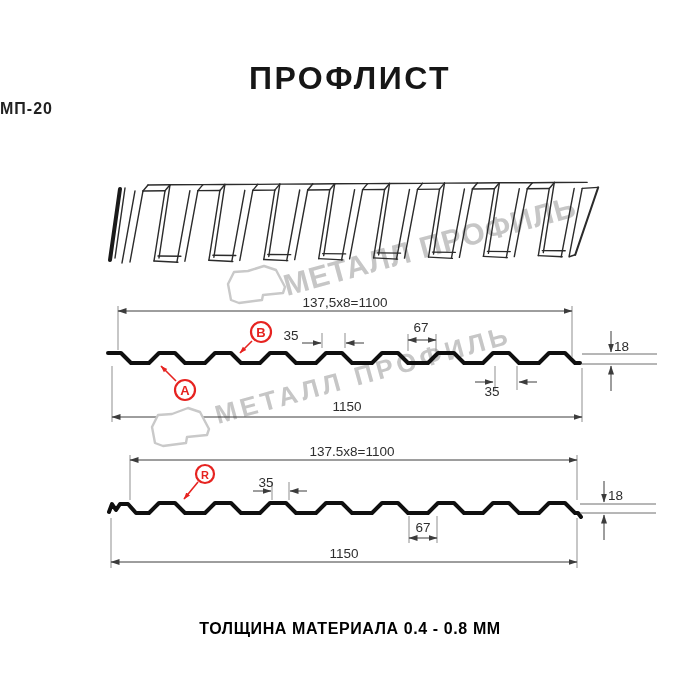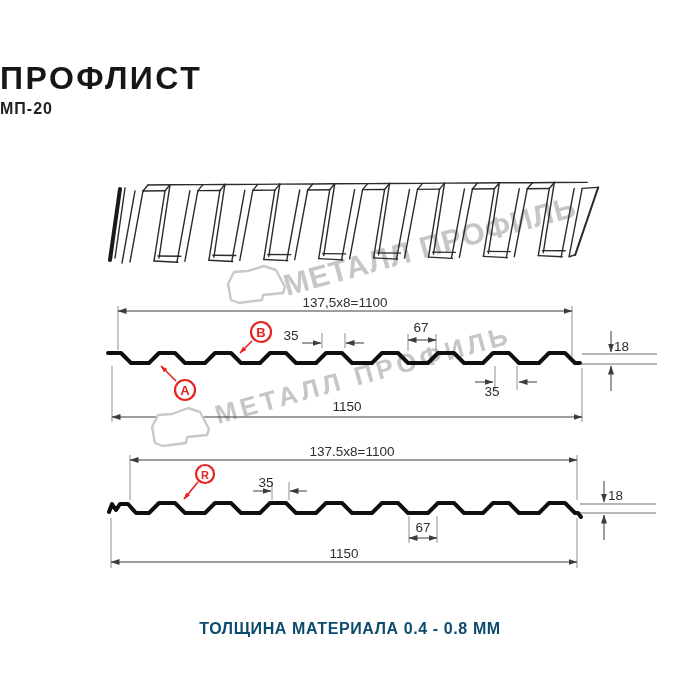--- a/index.html
+++ b/index.html
@@ -1,23 +1,23 @@
 <!DOCTYPE html>
 <html><head>
 <meta charset="utf-8">
 <style>
   html,body{margin:0;padding:0;background:#ffffff;}
   body{width:700px;height:700px;position:relative;font-family:"Liberation Sans",sans-serif;overflow:hidden;}
   .stage{position:absolute;inset:0;}
-  .title{position:absolute;top:60px;left:0;width:700px;text-align:left;
+  .title{position:absolute;top:60px;left:0;width:700px;text-align:center;
          font-size:32px;font-weight:bold;letter-spacing:2.5px;color:#161616;}
   .subtitle{position:absolute;top:100px;left:0;width:700px;
          font-size:16px;font-weight:bold;letter-spacing:1px;color:#222222;}
   .footer{position:absolute;top:620px;left:0;width:700px;text-align:center;
-         font-size:16px;font-weight:bold;letter-spacing:.6px;color:#0c4a6e;}
+         font-size:16px;font-weight:bold;letter-spacing:.6px;color:#000000;}
   svg{position:absolute;left:0;top:0;}
   svg text{font-family:"Liberation Sans",sans-serif;}
   .ext{stroke:#8f8f8f;stroke-width:1;fill:none;}
   .dim{stroke:#3c3c3c;stroke-width:1;fill:none;}
   .ref{stroke:#6f6f6f;stroke-width:1;fill:none;}
   .prof{stroke:#0f0f0f;stroke-width:4;fill:none;stroke-linejoin:round;stroke-linecap:round;}
   .dtxt{font-size:13.5px;fill:#2e2e2e;text-anchor:middle;}
   .dtxt.start{text-anchor:start;}
   .wmtext1{fill:#c6c6c6;font-weight:bold;font-size:30px;letter-spacing:1px;}
   .wmtext2{fill:#c6c6c6;font-weight:bold;font-size:26px;letter-spacing:4px;}

